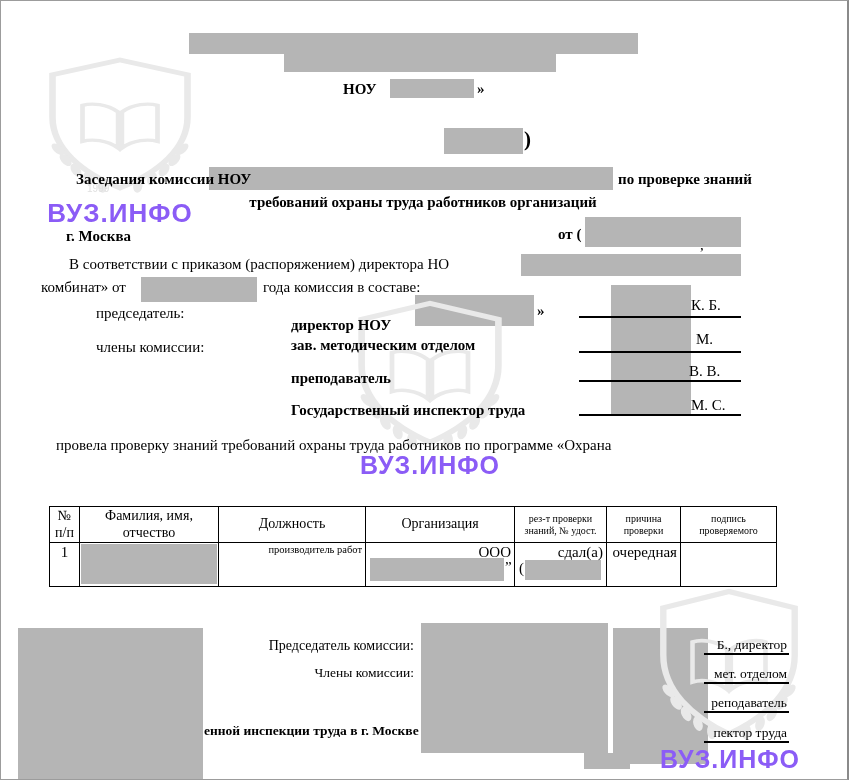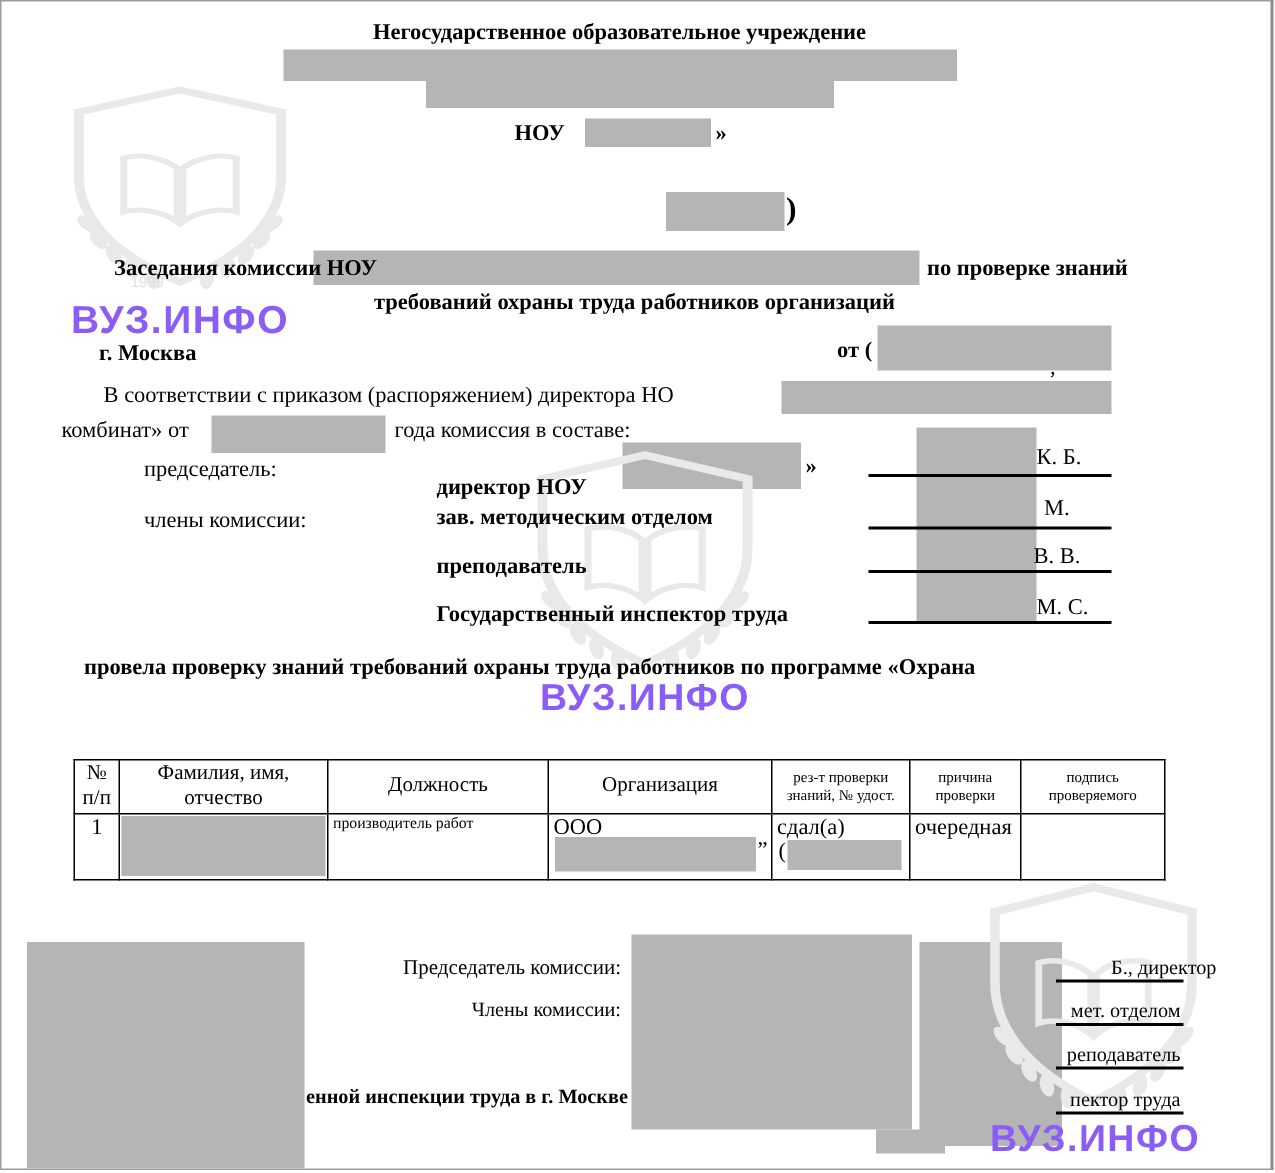--- a/index.html
+++ b/index.html
@@ -26,20 +26,21 @@
     position:absolute;font-family:"Liberation Sans","DejaVu Sans",sans-serif;
     color:#e0e0e0;font-size:10px;
   }
   table.doc{
     position:absolute;left:48px;top:505px;z-index:3;
     border-collapse:collapse;table-layout:fixed;background:transparent;
   }
   table.doc td{
     border:1.5px solid #000;vertical-align:top;padding:1px 3px;
     overflow:hidden;
+    text-align:right;
   }
   table.doc .hdr{text-align:center;vertical-align:middle;white-space:pre-line;line-height:1.15;}
   .fs-big{font-size:15px;}
   .fs-hdr{font-size:14px;}
   .fs-sm{font-size:10px;}
   .fs-xs{font-size:10.5px;}
 </style>
 </head>
 <body>
 
@@ -132,21 +133,20 @@
   <div class="redaction" style="left:414px;top:294px;width:119px;height:31px;"></div>
   <div class="redaction" style="left:610px;top:284px;width:80px;height:129px;"></div>
   <div class="redaction" style="left:80px;top:543px;width:136px;height:40px;"></div>
   <div class="redaction" style="left:369px;top:557px;width:134px;height:23px;"></div>
   <div class="redaction" style="left:524px;top:559px;width:76px;height:20px;"></div>
   <div class="redaction" style="left:17px;top:627px;width:185px;height:151px;"></div>
   <div class="redaction" style="left:420px;top:622px;width:187px;height:130px;"></div>
   <div class="redaction" style="left:612px;top:627px;width:95px;height:136px;"></div>
   <div class="redaction" style="left:583px;top:752px;width:46px;height:16px;"></div>
 
-  <div class="txt b fs-big center" style="left:0;top:13px;width:824px;">Негосударственное образовательное учреждение</div>
   <div class="txt b fs-big" style="left:342px;top:80px;">НОУ</div>
   <div class="txt b fs-big" style="left:476px;top:80px;">»</div>
 
   <div class="txt b" style="left:523px;top:126px;font-size:21px;">)</div>
 
   <div class="txt b fs-big" style="left:75px;top:170px;">Заседания комиссии НОУ</div>
   <div class="txt b fs-big" style="left:617px;top:170px;">по проверке знаний</div>
   <div class="txt b fs-big center" style="left:0;top:193px;width:844px;">требований охраны труда работников организаций</div>
 
   <div class="txt b fs-big" style="left:65px;top:227px;">г. Москва</div>
@@ -169,21 +169,21 @@
   <div class="sigline" style="left:578px;top:350px;width:162px;"></div>
 
   <div class="txt b fs-big" style="left:290px;top:369px;">преподаватель</div>
   <div class="txt fs-big" style="left:688px;top:362px;">В. В.</div>
   <div class="sigline" style="left:578px;top:379px;width:162px;"></div>
 
   <div class="txt b fs-big" style="left:290px;top:401px;">Государственный инспектор труда</div>
   <div class="txt fs-big" style="left:690px;top:396px;">М. С.</div>
   <div class="sigline" style="left:578px;top:413px;width:162px;"></div>
 
-  <div class="txt fs-big" style="left:55px;top:436px;font-weight:bold;">провела проверку знаний требований охраны труда работников по программе «Охрана</div>
+  <div class="txt fs-big" style="left:55px;top:436px;">провела проверку знаний требований охраны труда работников по программе «Охрана</div>
 
   <table class="doc">
     <colgroup>
       <col style="width:30px">
         <col style="width:139px">
         <col style="width:147px">
       <col style="width:149px">
         <col style="width:92px">
         <col style="width:74px">
         <col style="width:96px">
@@ -215,21 +215,21 @@
   </tbody>
     </table>
 
   <div class="txt fs-big" style="left:504px;top:558px;">”</div>
   <div class="txt fs-big" style="left:518px;top:559px;">(</div>
 
   <div class="txt right" style="left:213px;top:637px;width:200px;font-size:14px;">Председатель комиссии:</div>
   <div class="txt right" style="left:213px;top:664px;width:200px;font-size:13.5px;">Члены комиссии:</div>
   <div class="txt" style="left:203px;top:722px;font-size:13.5px;font-weight:bold;">енной инспекции труда в г. Москве</div>
 
-  <div class="txt right" style="left:710px;top:636px;width:100px;font-size:13.5px;">Б., директор</div>
+  <div class="txt right" style="left:686px;top:636px;width:100px;font-size:13.5px;">Б., директор</div>
   <div class="uline" style="left:703px;top:652px;width:85px;"></div>
 
   <div class="txt right" style="left:686px;top:665px;width:100px;font-size:13.5px;">мет. отделом</div>
   <div class="uline" style="left:703px;top:681px;width:85px;"></div>
 
   <div class="txt right" style="left:686px;top:694px;width:100px;font-size:13.5px;">реподаватель</div>
   <div class="uline" style="left:703px;top:710px;width:85px;"></div>
 
   <div class="txt right" style="left:686px;top:724px;width:100px;font-size:13.5px;">пектор труда</div>
   <div class="uline" style="left:703px;top:740px;width:85px;"></div>

